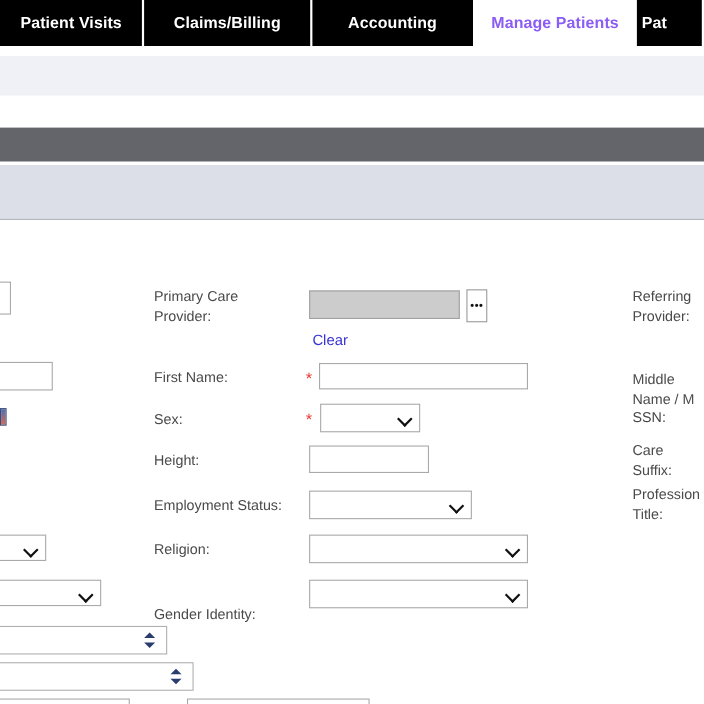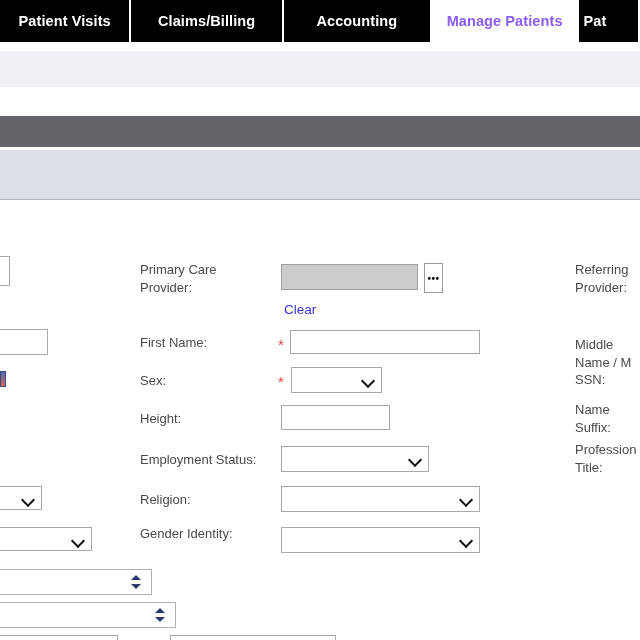--- a/index.html
+++ b/index.html
@@ -261,34 +261,34 @@
 
   <div class="lbl" style="left:140px; top:209px;text-align:center;">Height:</div>
   <div class="ctl" style="left:281px; top:204px; width:109px; height:25px;"></div>
 
   <div class="lbl" style="left:140px; top:250px;">Employment Status:</div>
   <div class="sel" style="left:281px; top:245px; width:148px; height:26px;"></div>
 
   <div class="lbl" style="left:140px; top:290px;">Religion:</div>
   <div class="sel" style="left:281px; top:285px; width:199px; height:26px;"></div>
 
-  <div class="lbl" style="left:140px; top:324px;text-align:center;">Gender Identity:</div>
+  <div class="lbl" style="left:140px; top:349px;text-align:center;">Gender Identity:</div>
   <div class="sel" style="left:281px; top:326px; width:199px; height:26px;"></div>
 
   <div class="lbl" style="left:575px; top:60px;">
     <span>Referring</span><br>
     <span>Provider:</span>
   </div>
   <div class="lbl" style="left:575px; top:135px;">
     <span>Middle</span><br>
     <span>Name / M</span>
   </div>
   <div class="lbl" style="left:575px; top:170px;">SSN:</div>
   <div class="lbl" style="left:575px; top:200px;">
-    <span>Name</span><br>
+    <span>Care</span><br>
     <span>Suffix:</span>
   </div>
   <div class="lbl" style="left:575px; top:240px;">
     <span>Profession</span><br>
     <span>Title:</span>
   </div>
 
 </div>
 
 </body></html>

